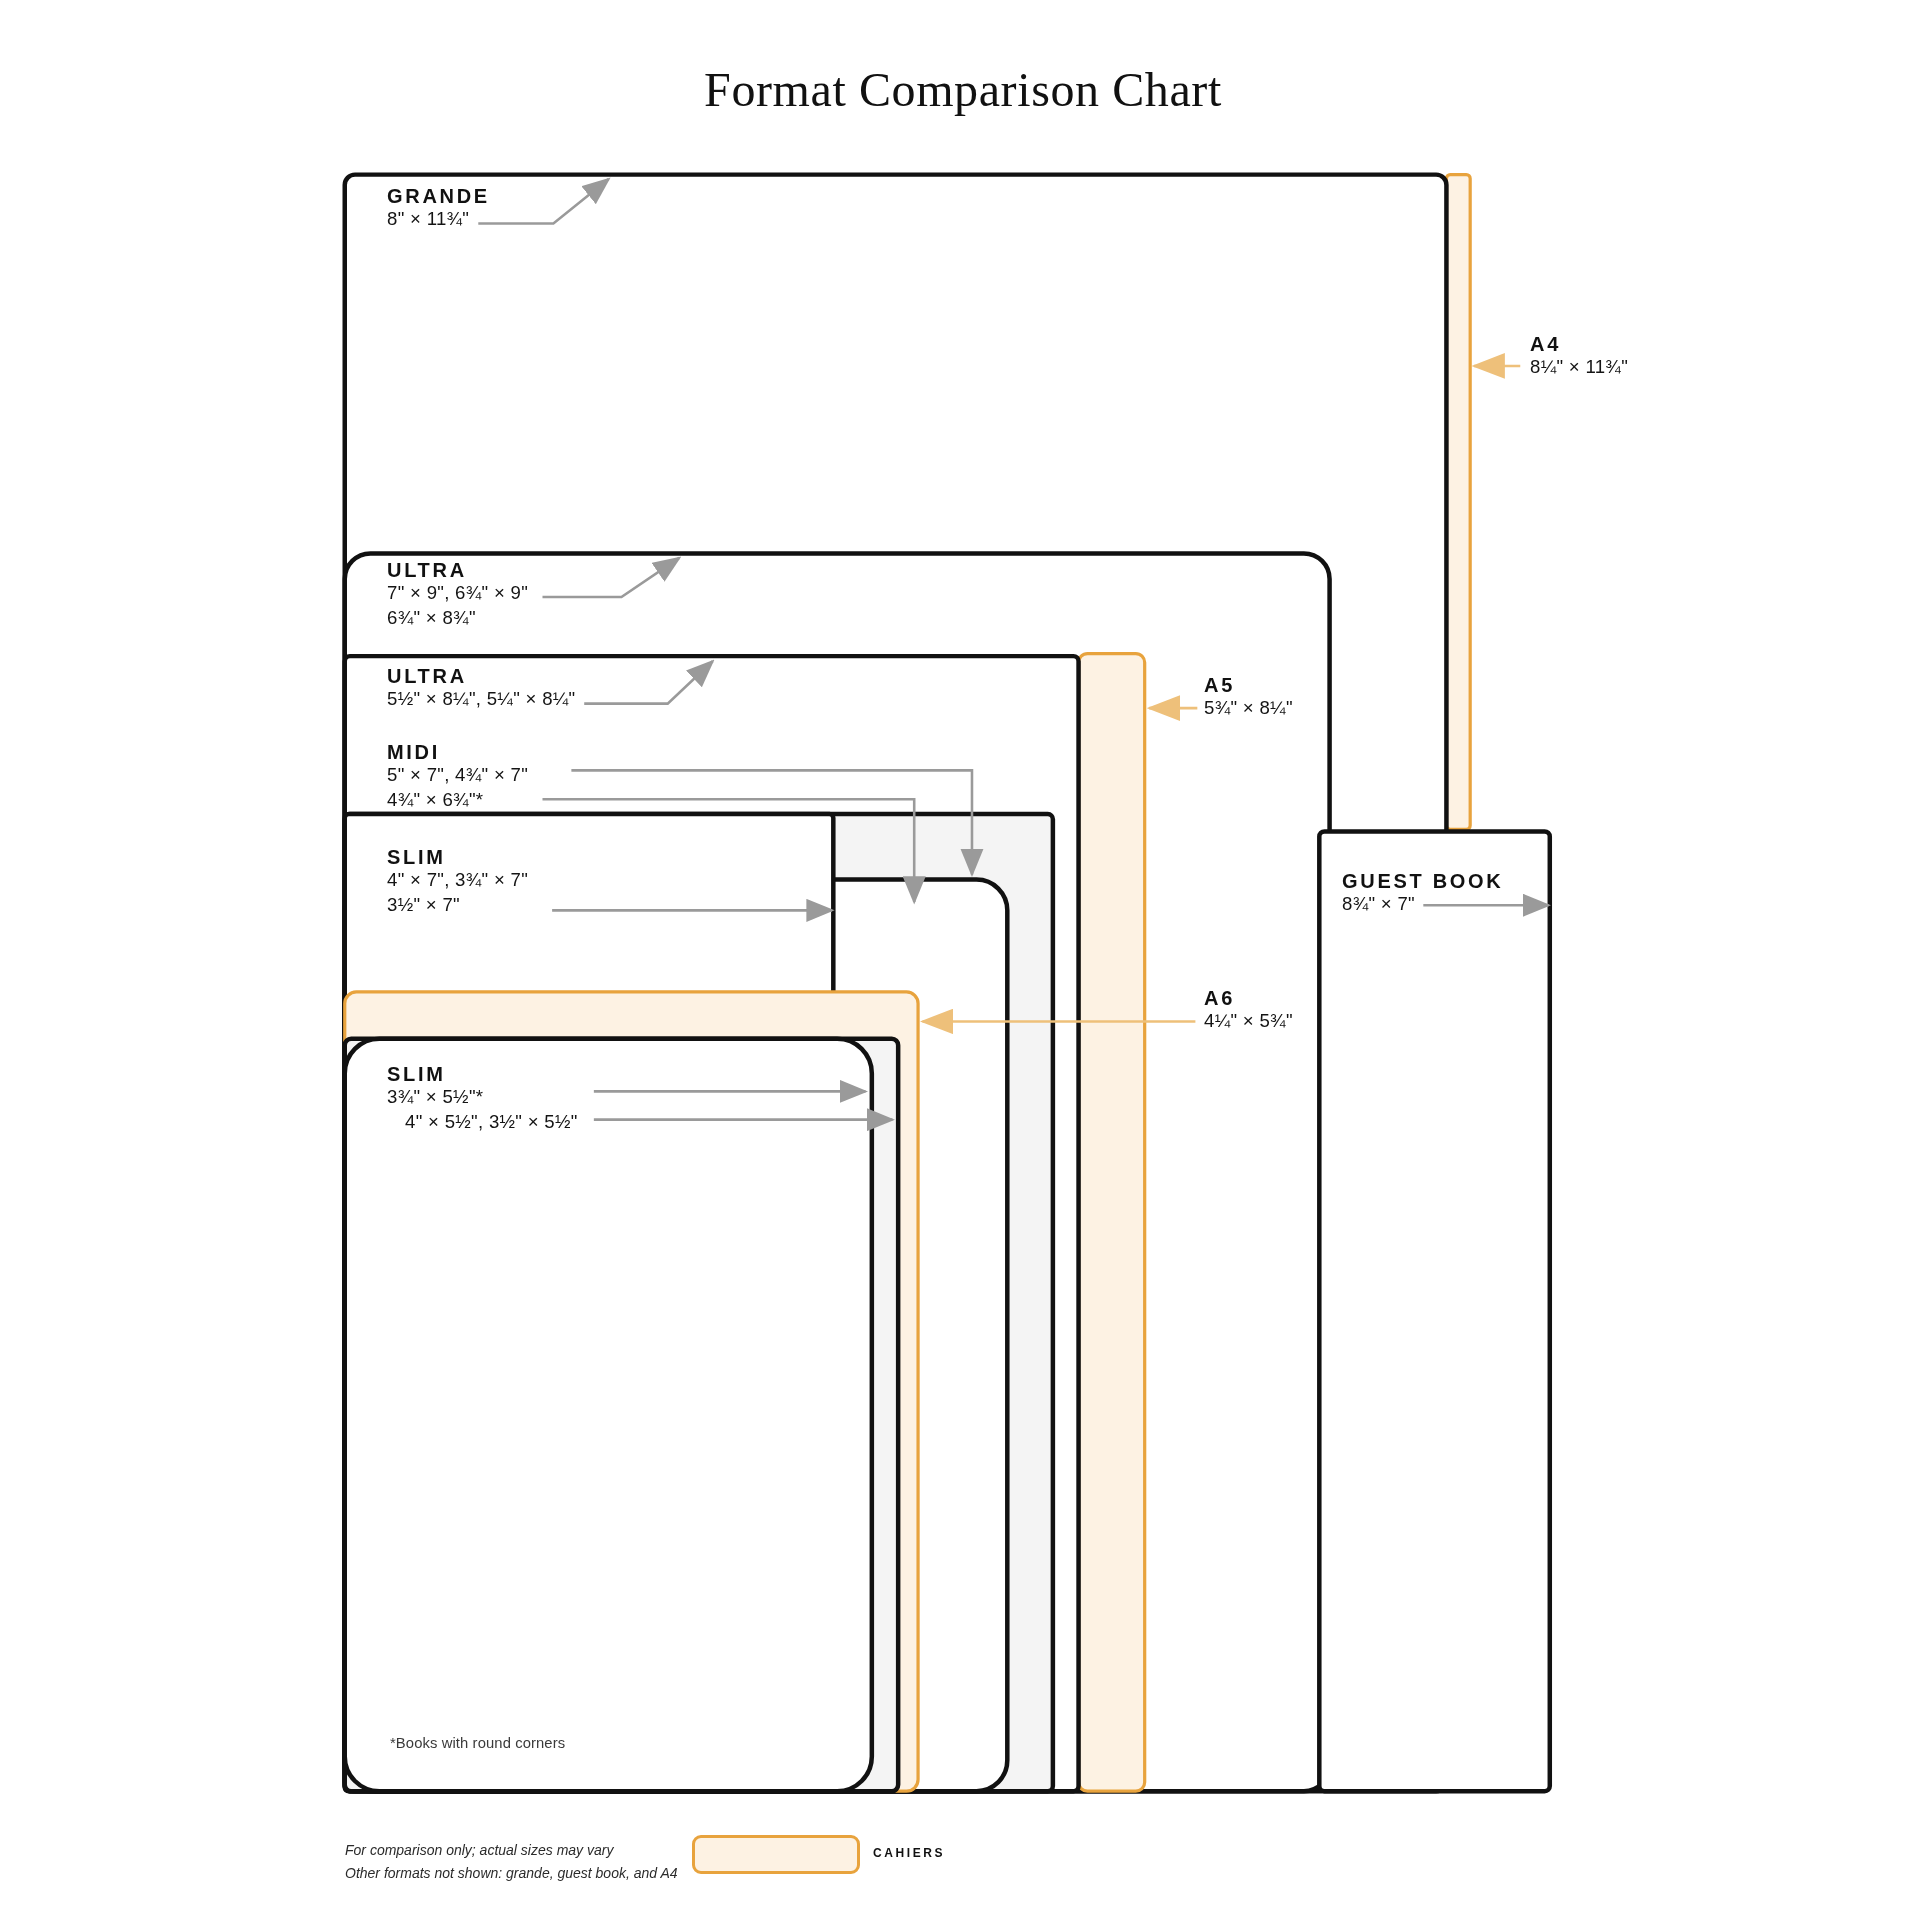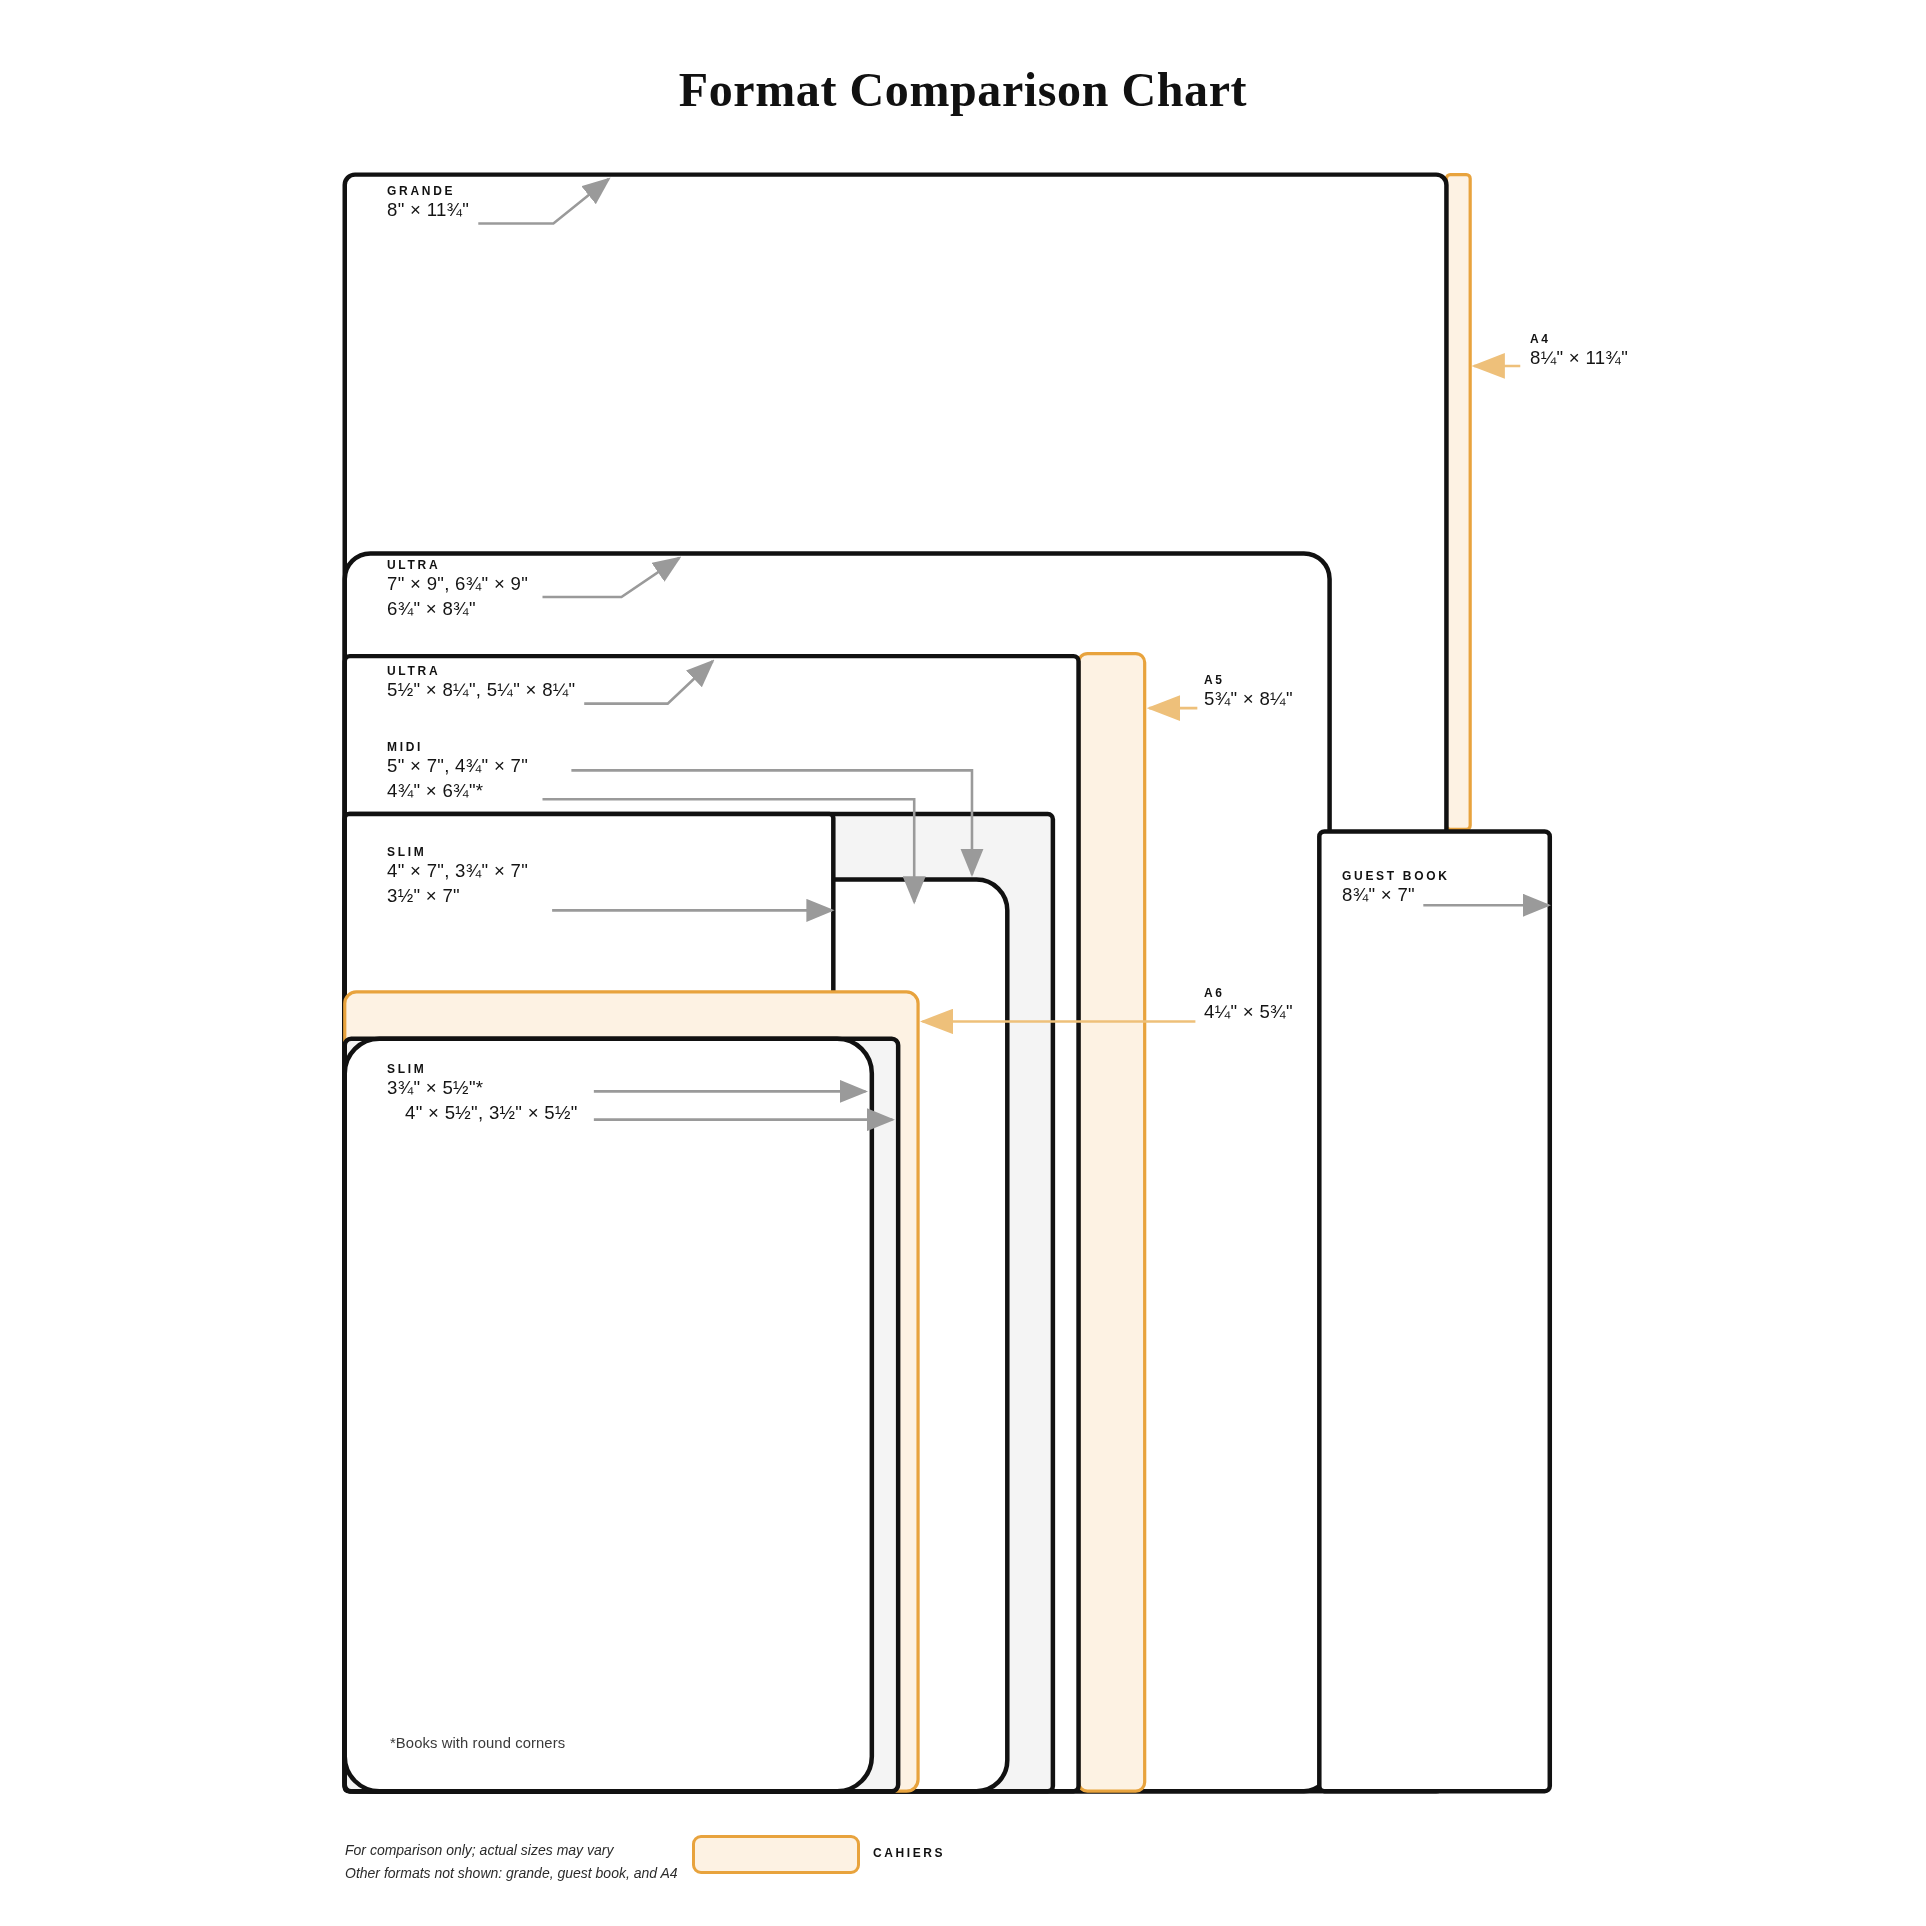--- a/index.html
+++ b/index.html
@@ -7,28 +7,28 @@
     width:1926px;height:1926px;
     font-family:"Liberation Sans", sans-serif;
     color:#1a1a1a;
     overflow:hidden;
   }
   #stage{position:relative;width:1926px;height:1926px;background:#fff;}
 
   .title{
     position:absolute;top:62px;left:0;width:1926px;text-align:center;
     font-family:"Liberation Serif", serif;
-    font-size:48px;font-weight:700;letter-spacing:0.6px;color:#111;
+    font-size:48px;font-weight:400;letter-spacing:0.6px;color:#111;
   }
 
   svg.diagram{position:absolute;left:0;top:0;width:1926px;height:1926px;}
 
   .lbl{position:absolute;}
   .lbl .name{
-    font-size:12px;font-weight:700;letter-spacing:2.7px;
+    font-size:20px;font-weight:700;letter-spacing:2.7px;
     color:#111;line-height:1.1;white-space:nowrap;
   }
   .lbl .dim{
     font-size:18.6px;font-weight:400;letter-spacing:0.3px;
     color:#141414;line-height:1.34;white-space:nowrap;
   }
   .lbl .dim.indent{padding-left:18px;}
 
   .footnote{
     position:absolute;font-size:14.8px;color:#3a3a3a;

